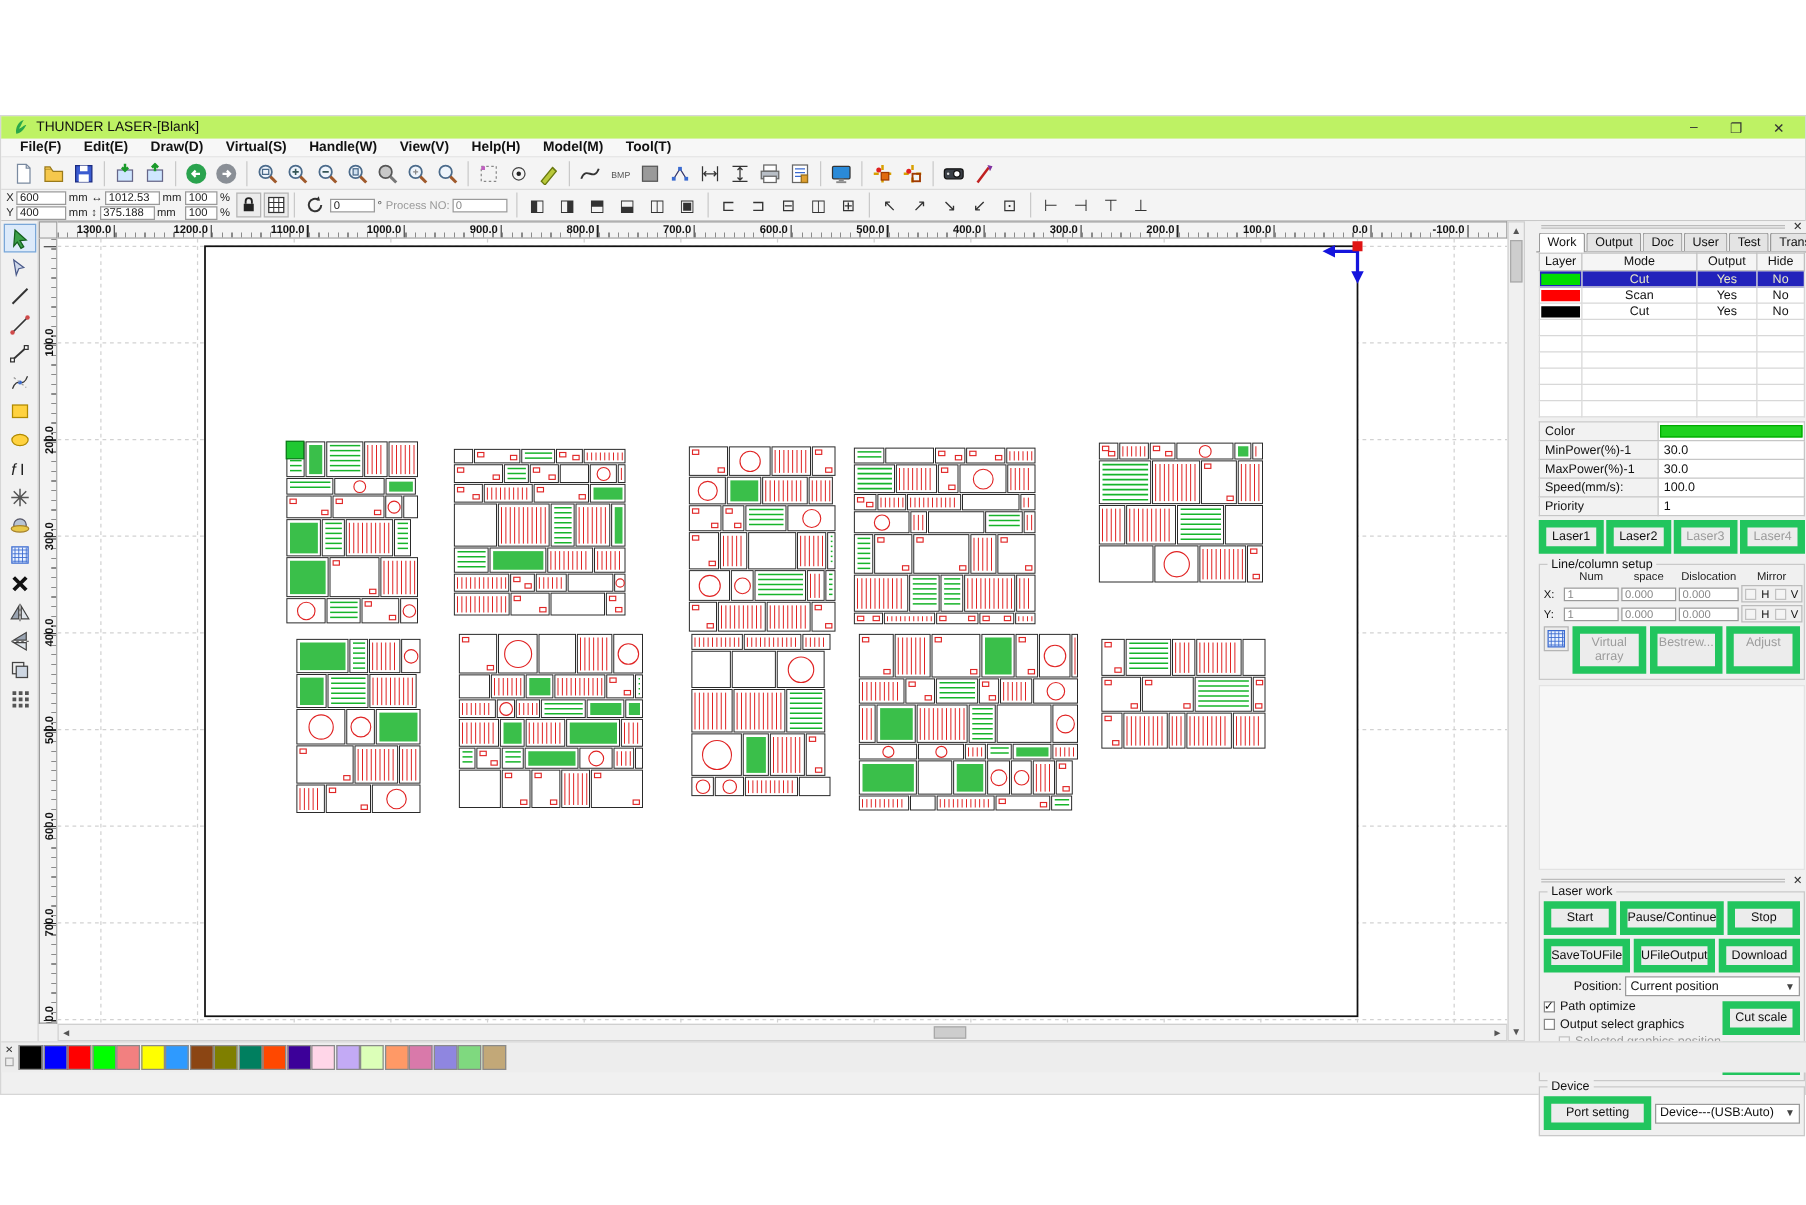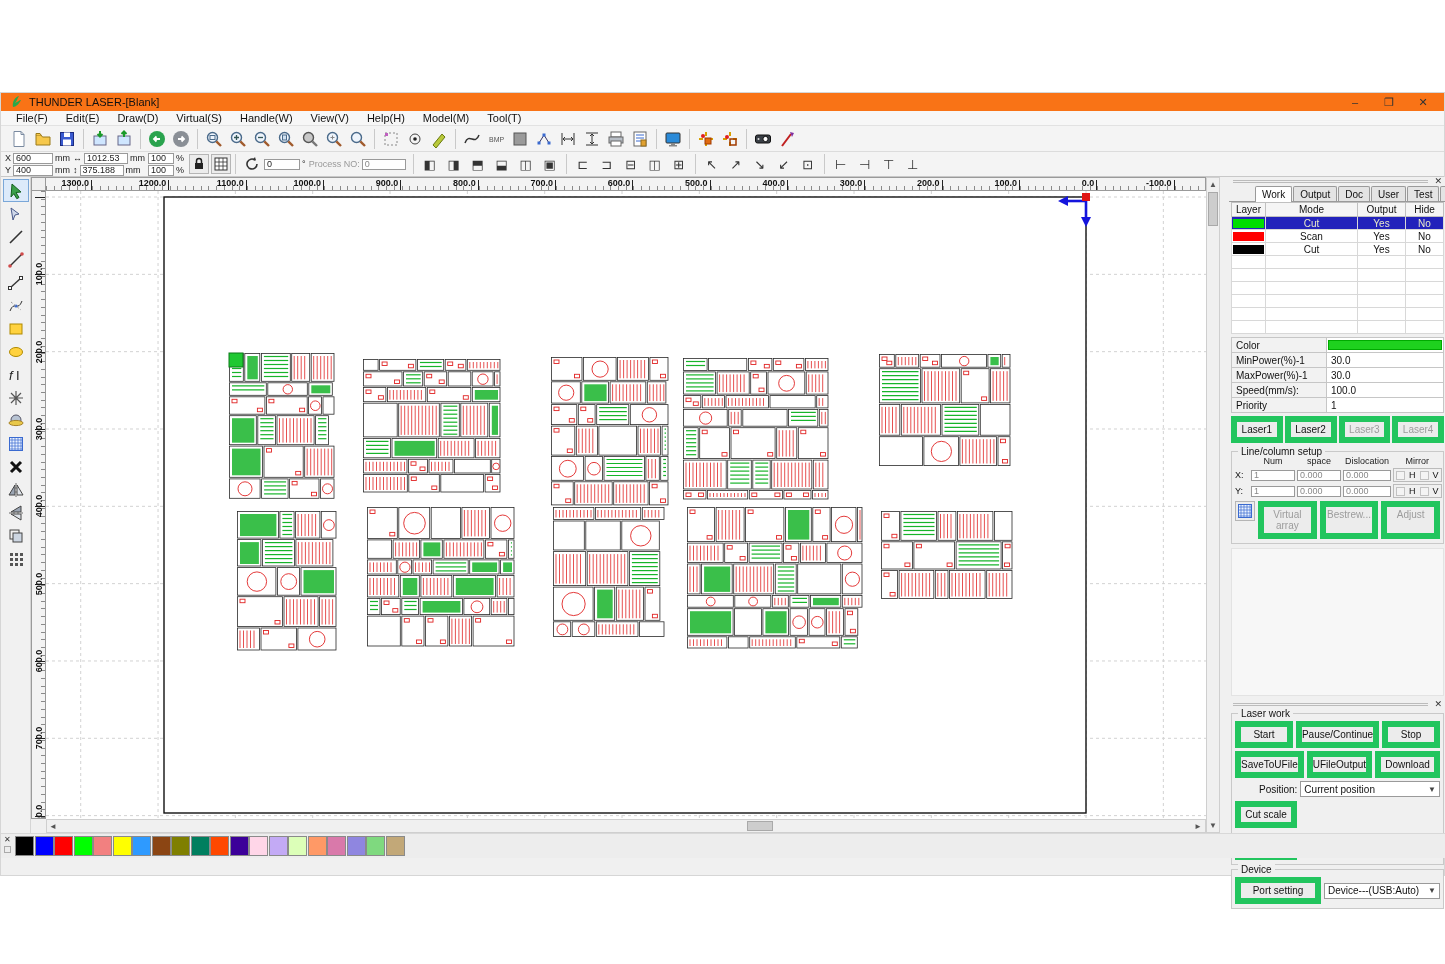--- a/index.html
+++ b/index.html
@@ -1,26 +1,26 @@
 <!DOCTYPE html>
 <html><head>
 <meta charset="utf-8">
 <style>
   html,body{margin:0;padding:0;background:#ffffff;}
   *{box-sizing:border-box;font-family:"Liberation Sans",sans-serif;}
   .stage{position:relative;width:1445px;height:964px;background:#fff;overflow:hidden;}
   .app{position:absolute;left:0;top:92px;width:1445px;height:784px;background:#f0f0f0;border:1px solid #d6d6d6;}
   
-  .titlebar{position:absolute;left:0;top:0;width:100%;height:18px;background:#f97316;display:flex;align-items:center;font-size:11px;color:#111;}
+  .titlebar{position:absolute;left:0;top:0;width:100%;height:18px;background:#bef264;display:flex;align-items:center;font-size:11px;color:#111;}
   .app-icon{width:14px;height:14px;margin:0 6px 0 8px;}
   .win-controls{position:absolute;right:4px;top:0;height:18px;display:flex;}
   .win-btn{width:34px;height:18px;display:flex;align-items:center;justify-content:center;font-size:11px;color:#333;cursor:default;}
   
   .menubar{position:absolute;left:0;top:18px;width:100%;height:15px;background:#f7f7f7;border-bottom:1px solid #e2e2e2;display:flex;align-items:center;font-size:11px;color:#111;padding-left:6px;}
-  .menu-item{padding:0 9px;}
+  .menu-item{padding:0 9px;font-weight:bold;}
   
   .toolbar1{position:absolute;left:0;top:33px;width:100%;height:26px;background:#f4f4f4;border-bottom:1px solid #dcdcdc;display:flex;align-items:center;padding-left:6px;}
   .toolbar2{position:absolute;left:0;top:59px;width:100%;height:25px;background:#f4f4f4;border-bottom:1px solid #c8c8c8;display:flex;align-items:center;padding-left:4px;font-size:10px;color:#222;}
   .tb-icon{width:24px;height:22px;display:flex;align-items:center;justify-content:center;font-size:13px;color:#333;}
   .tb-icon svg{display:block;}
   .tb-sep{width:1px;height:20px;background:#c9c9c9;margin:0 4px;}
   .fld{background:#fff;border:1px solid #9a9a9a;height:11px;font-size:9px;padding:0 2px;display:inline-flex;align-items:center;color:#222;}
   .fld.gray{color:#888;}
   .tb2-block{display:flex;flex-direction:column;justify-content:center;gap:1px;margin-right:3px;}
   .tb2-row{display:flex;align-items:center;gap:2px;height:11px;}
@@ -52,21 +52,21 @@
   .sb-arrow{font-size:8px;color:#555;width:12px;height:12px;display:flex;align-items:center;justify-content:center;}
   .hthumb{position:absolute;left:700px;top:1px;width:26px;height:10px;background:#cdcdcd;border:1px solid #a9a9a9;}
   .vthumb{position:absolute;left:1px;top:14px;width:10px;height:34px;background:#cdcdcd;border:1px solid #a9a9a9;}
   
   .rpanel{position:absolute;left:1228px;top:0;width:217px;height:656px;background:#f0f0f0;font-size:10px;color:#111;}
   .dock-head{height:9px;position:relative;}
   .dock-grip{position:absolute;left:4px;right:18px;top:3px;height:3px;border-top:1px solid #bbb;border-bottom:1px solid #bbb;}
   .dock-x{position:absolute;right:4px;top:-1px;font-size:9px;color:#333;}
   .tabs{display:flex;height:16px;border-bottom:1px solid #9a9a9a;align-items:flex-end;padding-left:2px;}
   .tab{padding:2px 6px 1px 6px;border:1px solid #9a9a9a;border-bottom:none;background:#e4e4e4;margin-right:1px;font-size:10px;border-radius:2px 2px 0 0;}
-  .tab.active{background:#ffffff;position:relative;top:1px;padding-bottom:2px;margin-left:24px;}
+  .tab.active{background:#ffffff;position:relative;top:1px;padding-bottom:2px;}
   table.ltable{border-collapse:collapse;width:213px;margin:0 2px;background:#fff;}
   table.ltable th{border:1px solid #c0c0c0;background:#f5f5f5;font-weight:normal;font-size:10px;height:14px;}
   table.ltable td{border:1px solid #d8d8d8;height:13px;font-size:10px;text-align:center;padding:0 2px;}
   tr.sel td{background:#2222bb;color:#e8e8c8;}
   .swatch-cell{padding:1px !important;}
   .swatch{width:100%;height:9px;}
   
   table.props{border-collapse:collapse;width:213px;margin:3px 2px 0 2px;background:#fff;}
   table.props td{border:1px solid #c6c6c6;height:15px;font-size:10px;padding:0 4px;}
   td.plabel{background:#f2f2f2;width:95px;}
@@ -2018,20 +2018,34 @@
               <div class="btn" style="flex: 1 1 0%;">Download</div>
             </div>
           <div class="lw-row" style="align-items:center;">
             <span style="margin-left:24px;">Position:</span>
             <div class="selectbox">
               <span>Current position</span>
               <span class="chev">▼</span>
             </div>
           </div>
           <div style="display:flex;">
+            <div style="flex:1;" id="lw-checks">
+                <div class="chk-line">
+                  <span class="cb checked "></span>
+                  <span>Path optimize</span>
+                </div>
+                <div class="chk-line">
+                  <span class="cb  "></span>
+                  <span>Output select graphics</span>
+                </div>
+                <div class="chk-line dis">
+                  <span class="cb  dis"></span>
+                  <span>Selected graphics position</span>
+                </div>
+              </div>
             <div style="width:62px;display:flex;flex-direction:column;gap:5px;margin-top:4px;" id="lw-scale">
                 <div class="btn">Cut scale</div>
                 <div class="btn">Go scale</div>
               </div>
           </div>
         </div>
 
         <div class="groupbox">
           <span class="gtitle">Device</span>
           <div class="lw-row" style="align-items:center;">

